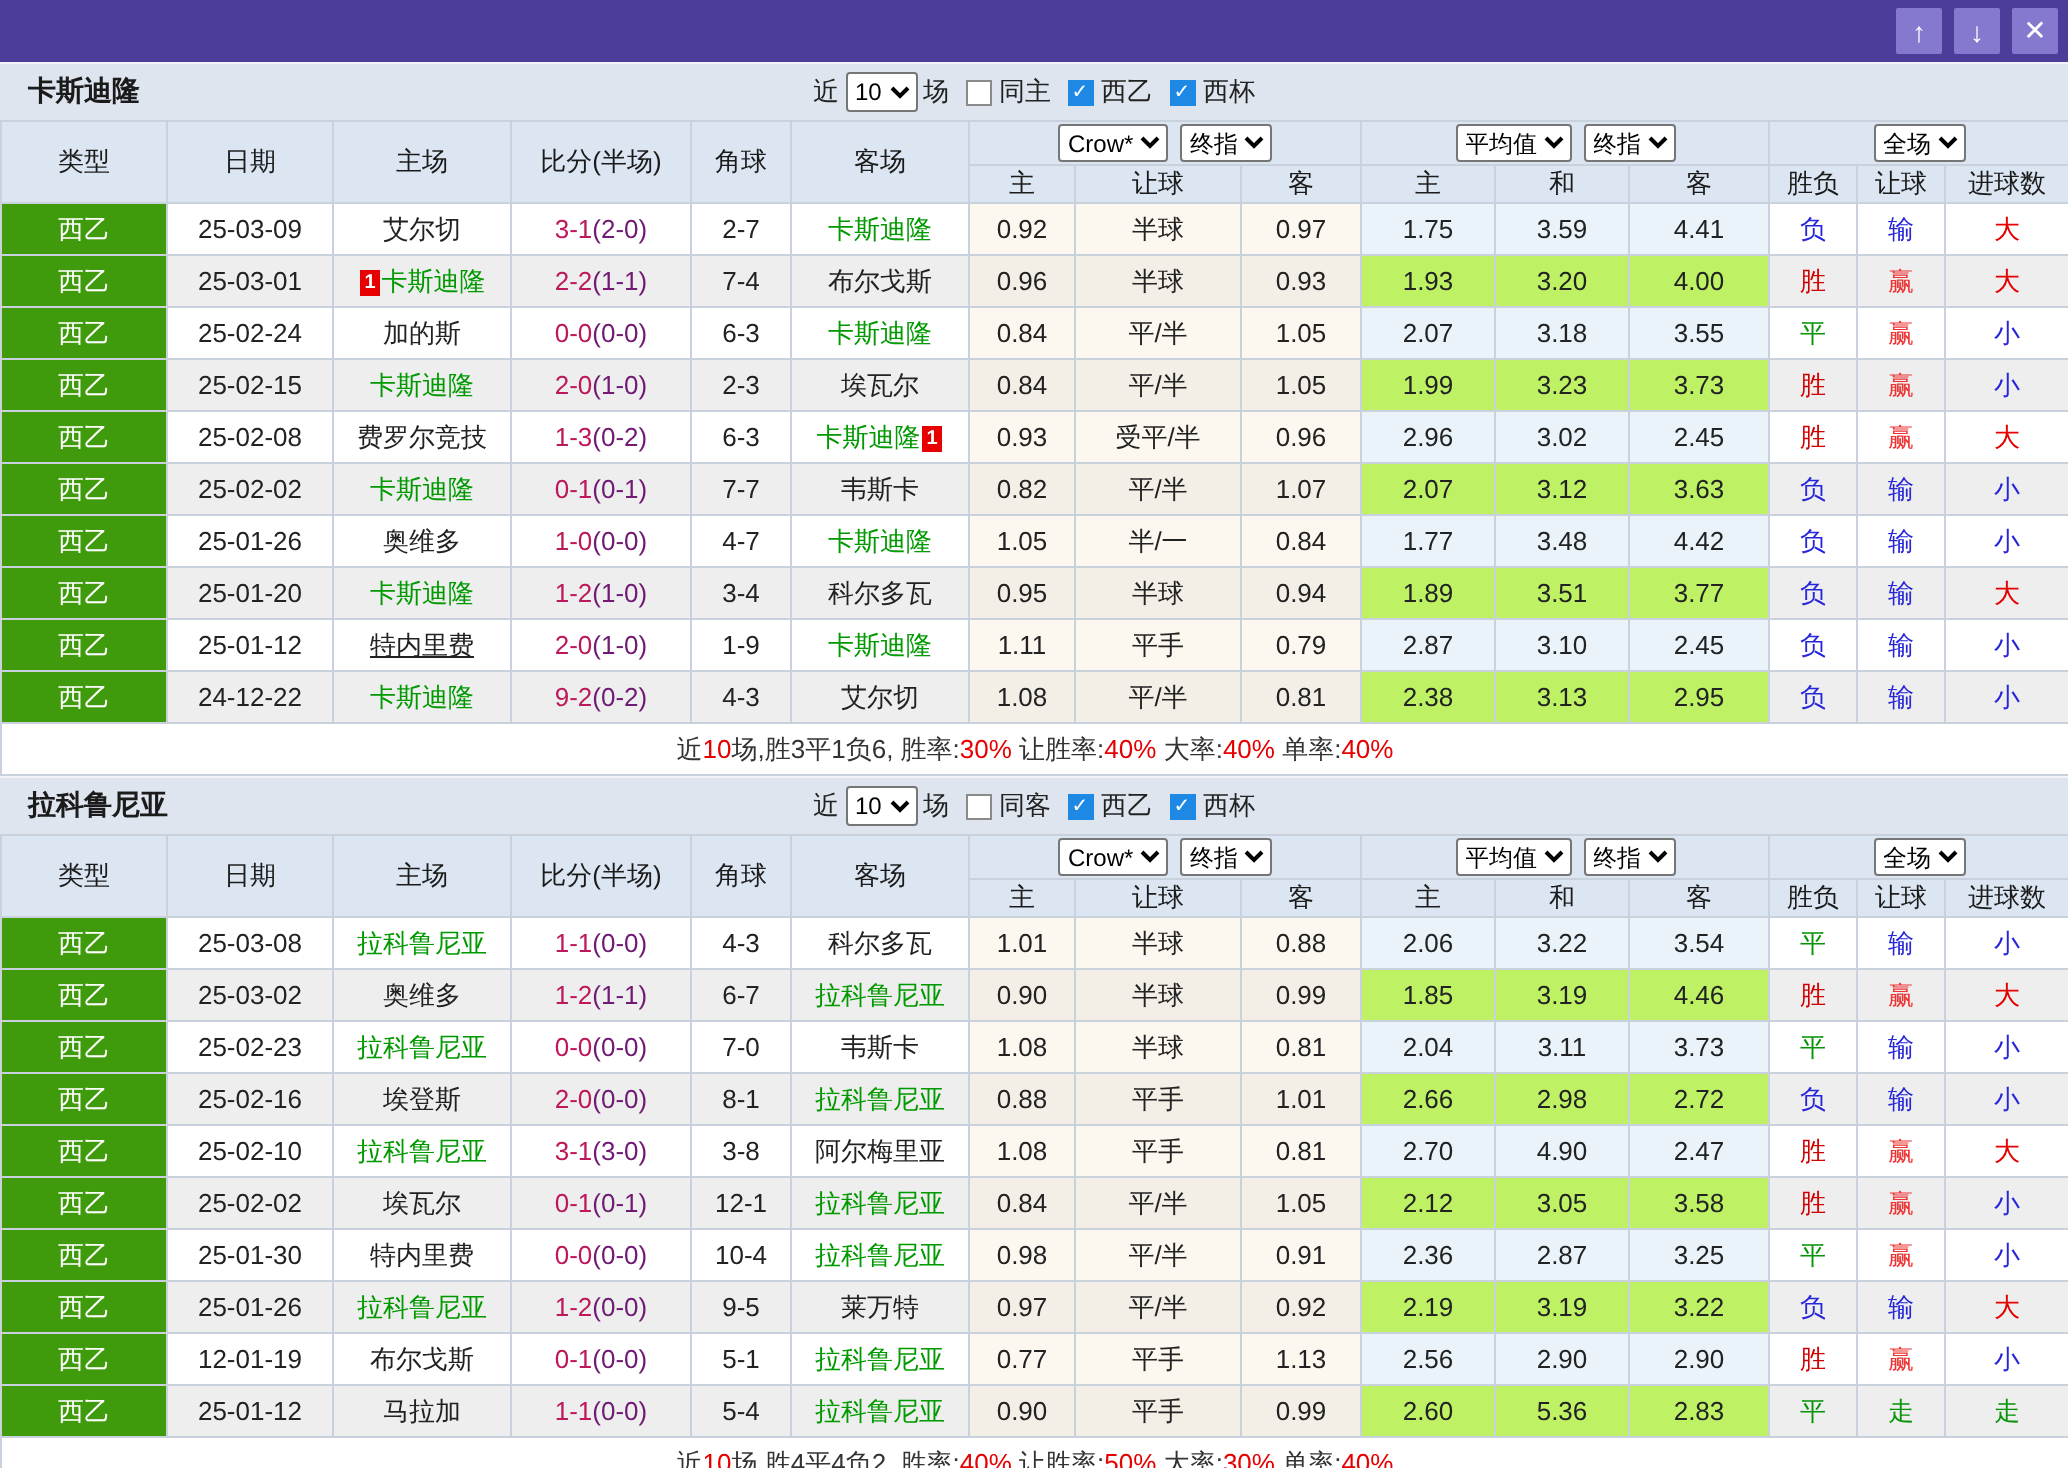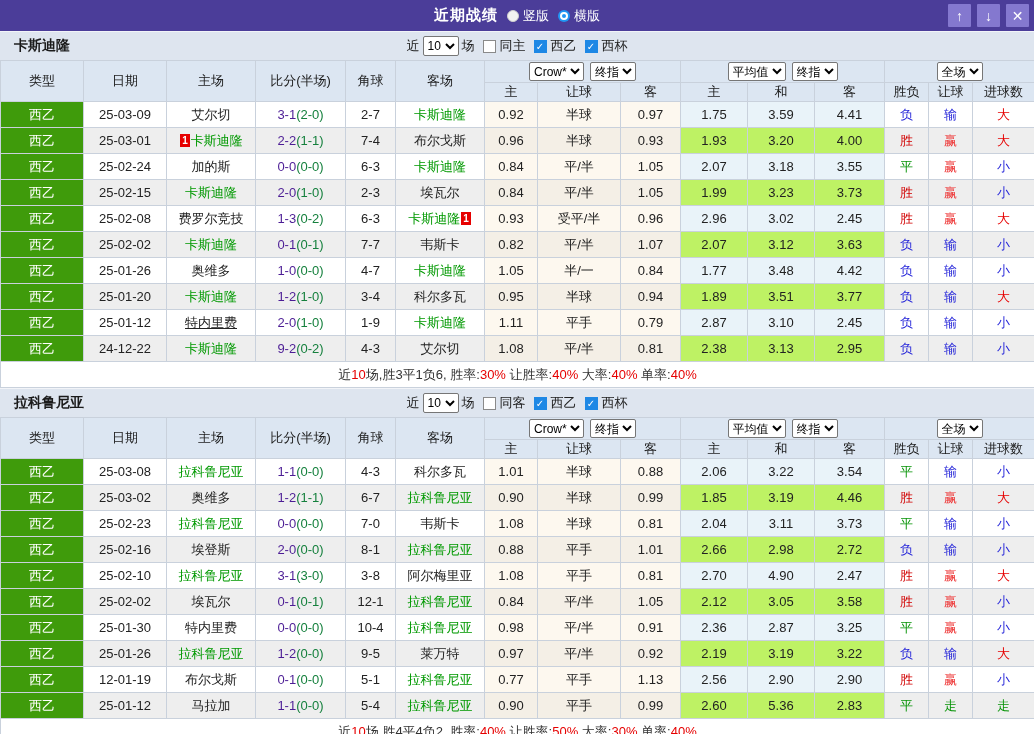--- a/index.html
+++ b/index.html
@@ -57,45 +57,34 @@
   tbody td{ height:26px; }
   tr.odd  td.c-plain, tr.odd  td.c-res  { background:#ffffff; }
   tr.even td.c-plain, tr.even td.c-res  { background:#eeeeee; }
   tr.odd  td.c-odds{ background:#fdf8ef; }
   tr.even td.c-odds{ background:#f4efe6; }
   tr.odd  td.c-avg { background:#e9f3f9; }
   tr.even td.c-avg { background:#bef264; }
   td.c-league{ background:#3f9b0b; color:#fff; }
   .focal{ color:#009900; }
   .underline{ text-decoration:underline; }
-  .score{ color:#4c1d95; }
-  .half{ color:#15803d; }
+  .score{ color:#be185d; }
+  .half{ color:#701a75; }
   .badge{
     display:inline-block; background:#e60000; color:#fff;
     font-size:10px; font-weight:bold; line-height:13px;
     min-width:9px; padding:0 2px; margin:0 1px; vertical-align:1px;
   }
   tfoot td.summary{ height:26px; background:#fff; color:#333; font-size:13px; }
   .red{ color:#e60000; }
 </style>
 </head>
 <body>
 
 <div class="titlebar">
-  <div class="titlebar-center">
-    <span class="panel-title">近期战绩</span>
-    <span class="radio-wrap">
-      <span class="radio"></span>
-      <span>竖版</span>
-    </span>
-    <span class="radio-wrap">
-      <span class="radio selected"></span>
-      <span>横版</span>
-    </span>
-  </div>
   <div class="win-btns">
     <div class="win-btn">
       <span>↑</span>
     </div>
     <div class="win-btn">
       <span>↓</span>
     </div>
     <div class="win-btn">
       <span>✕</span>
     </div>

